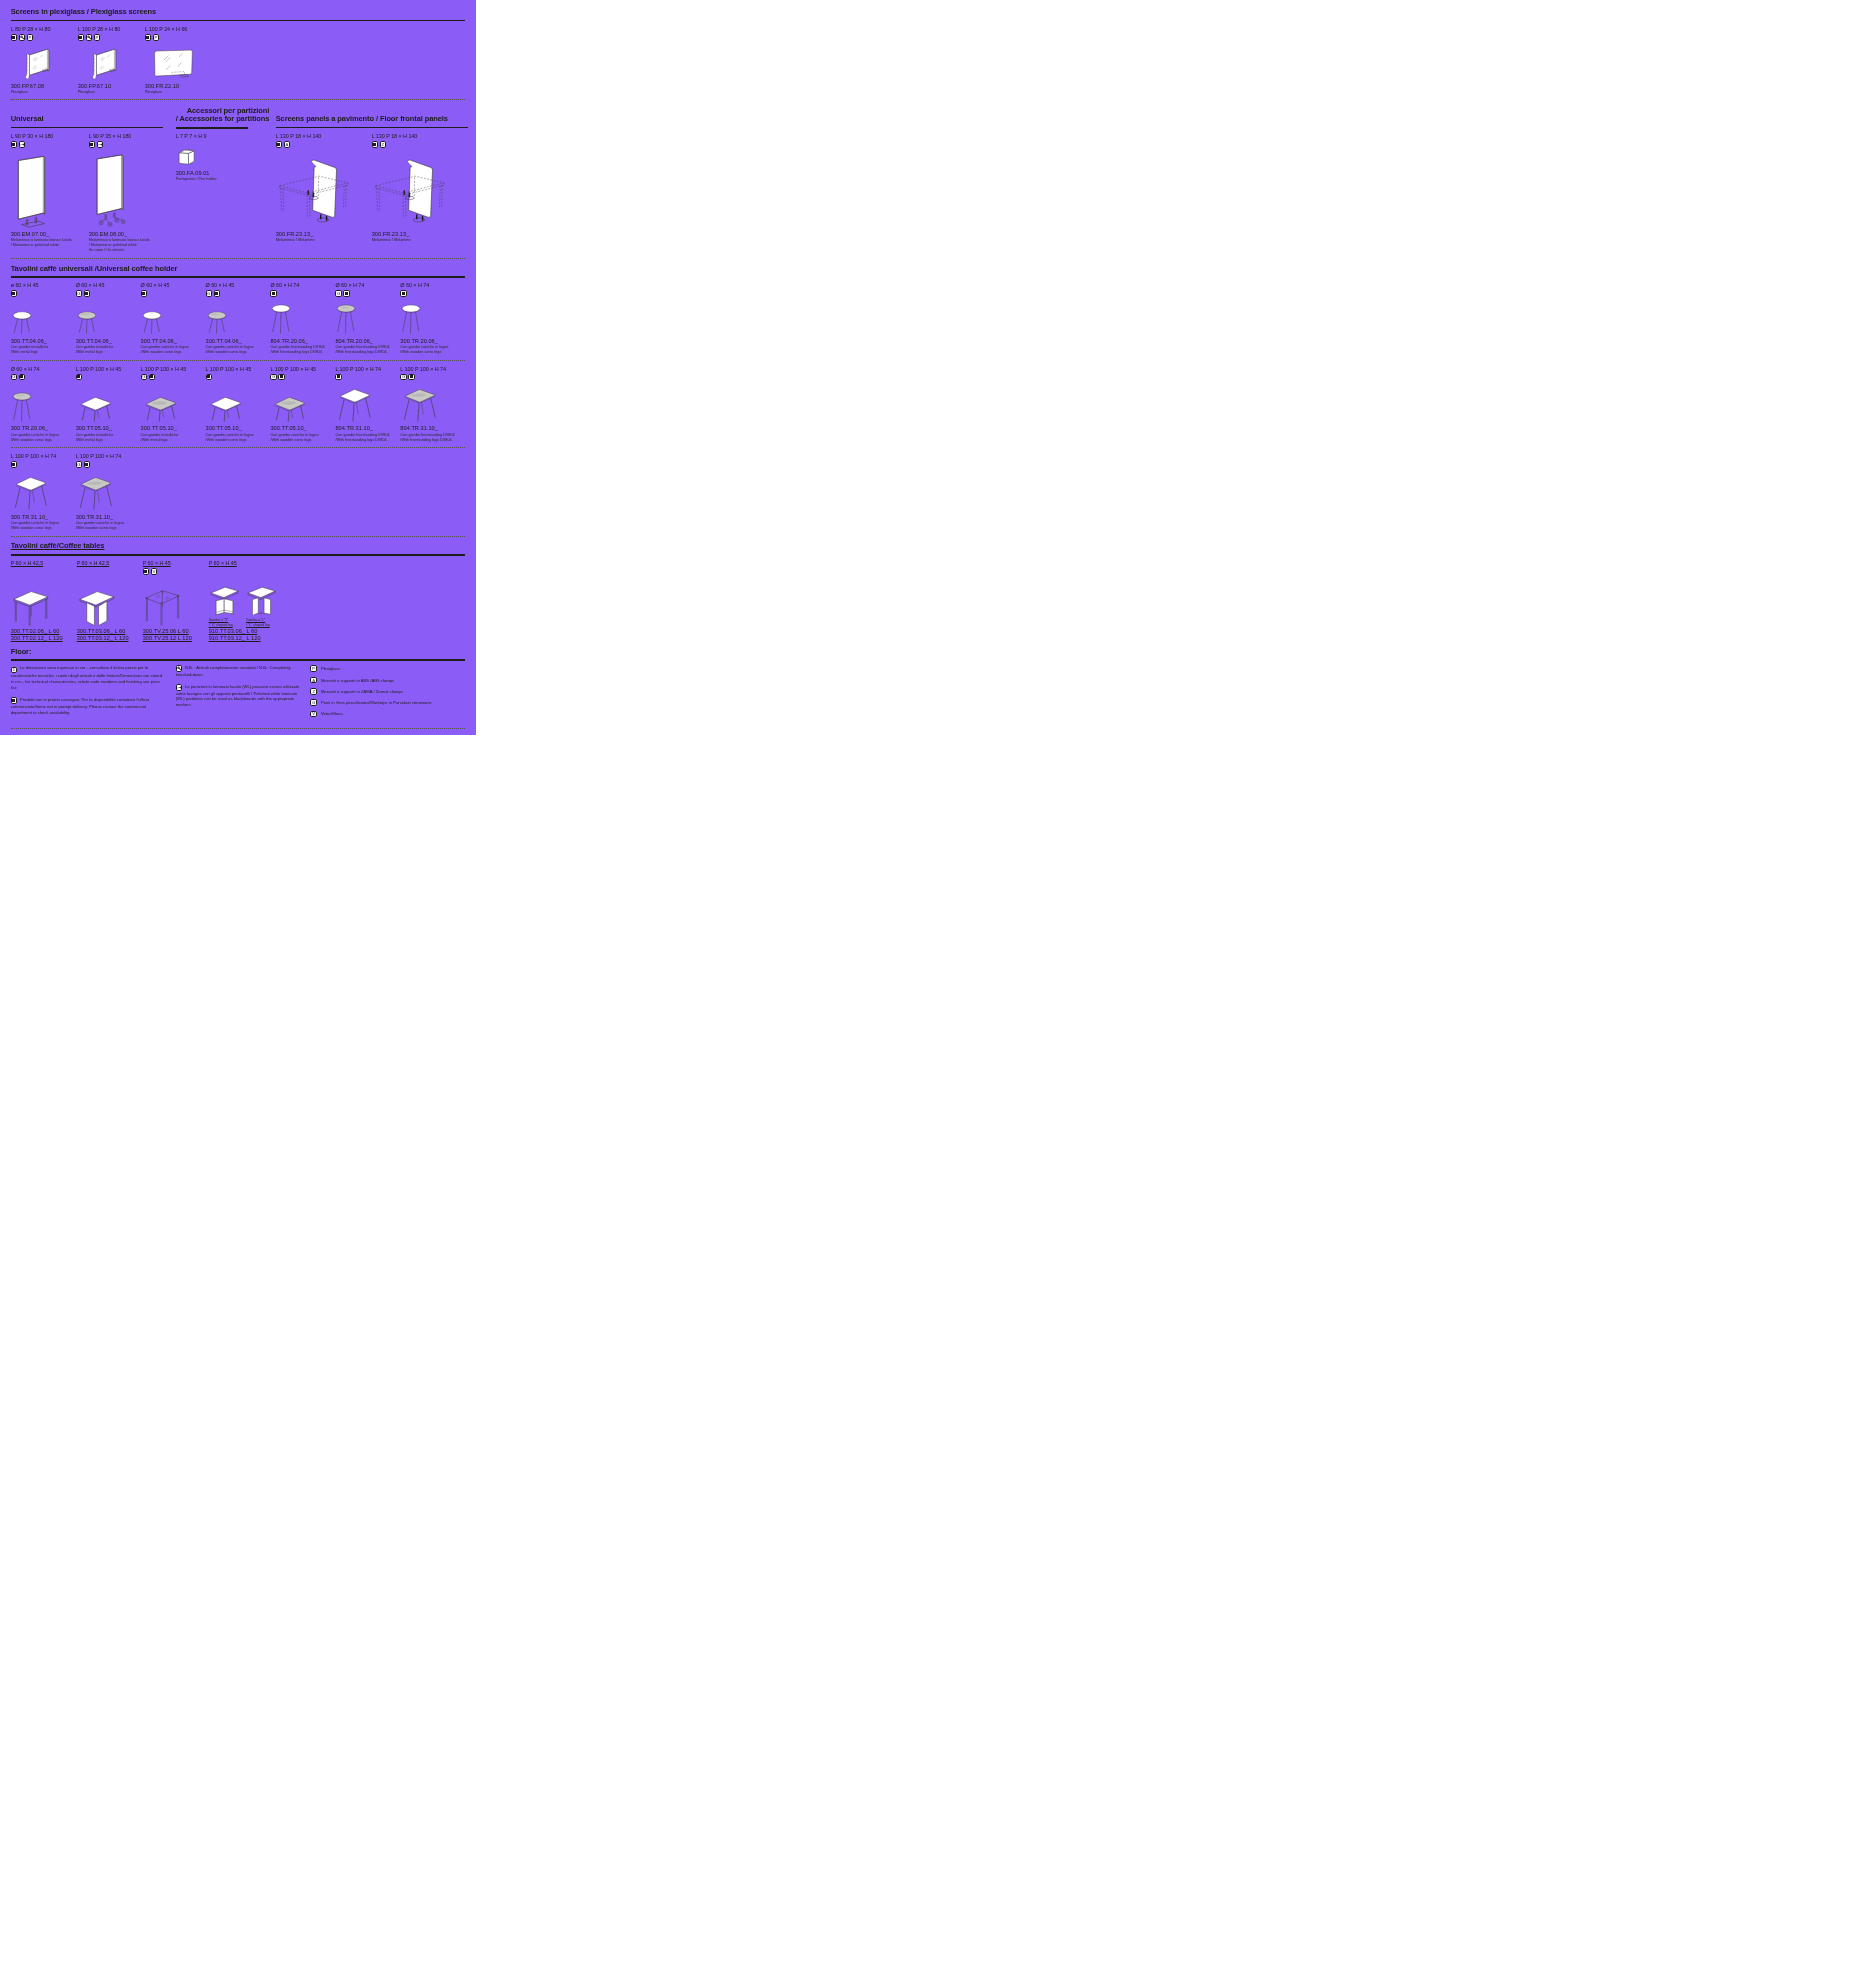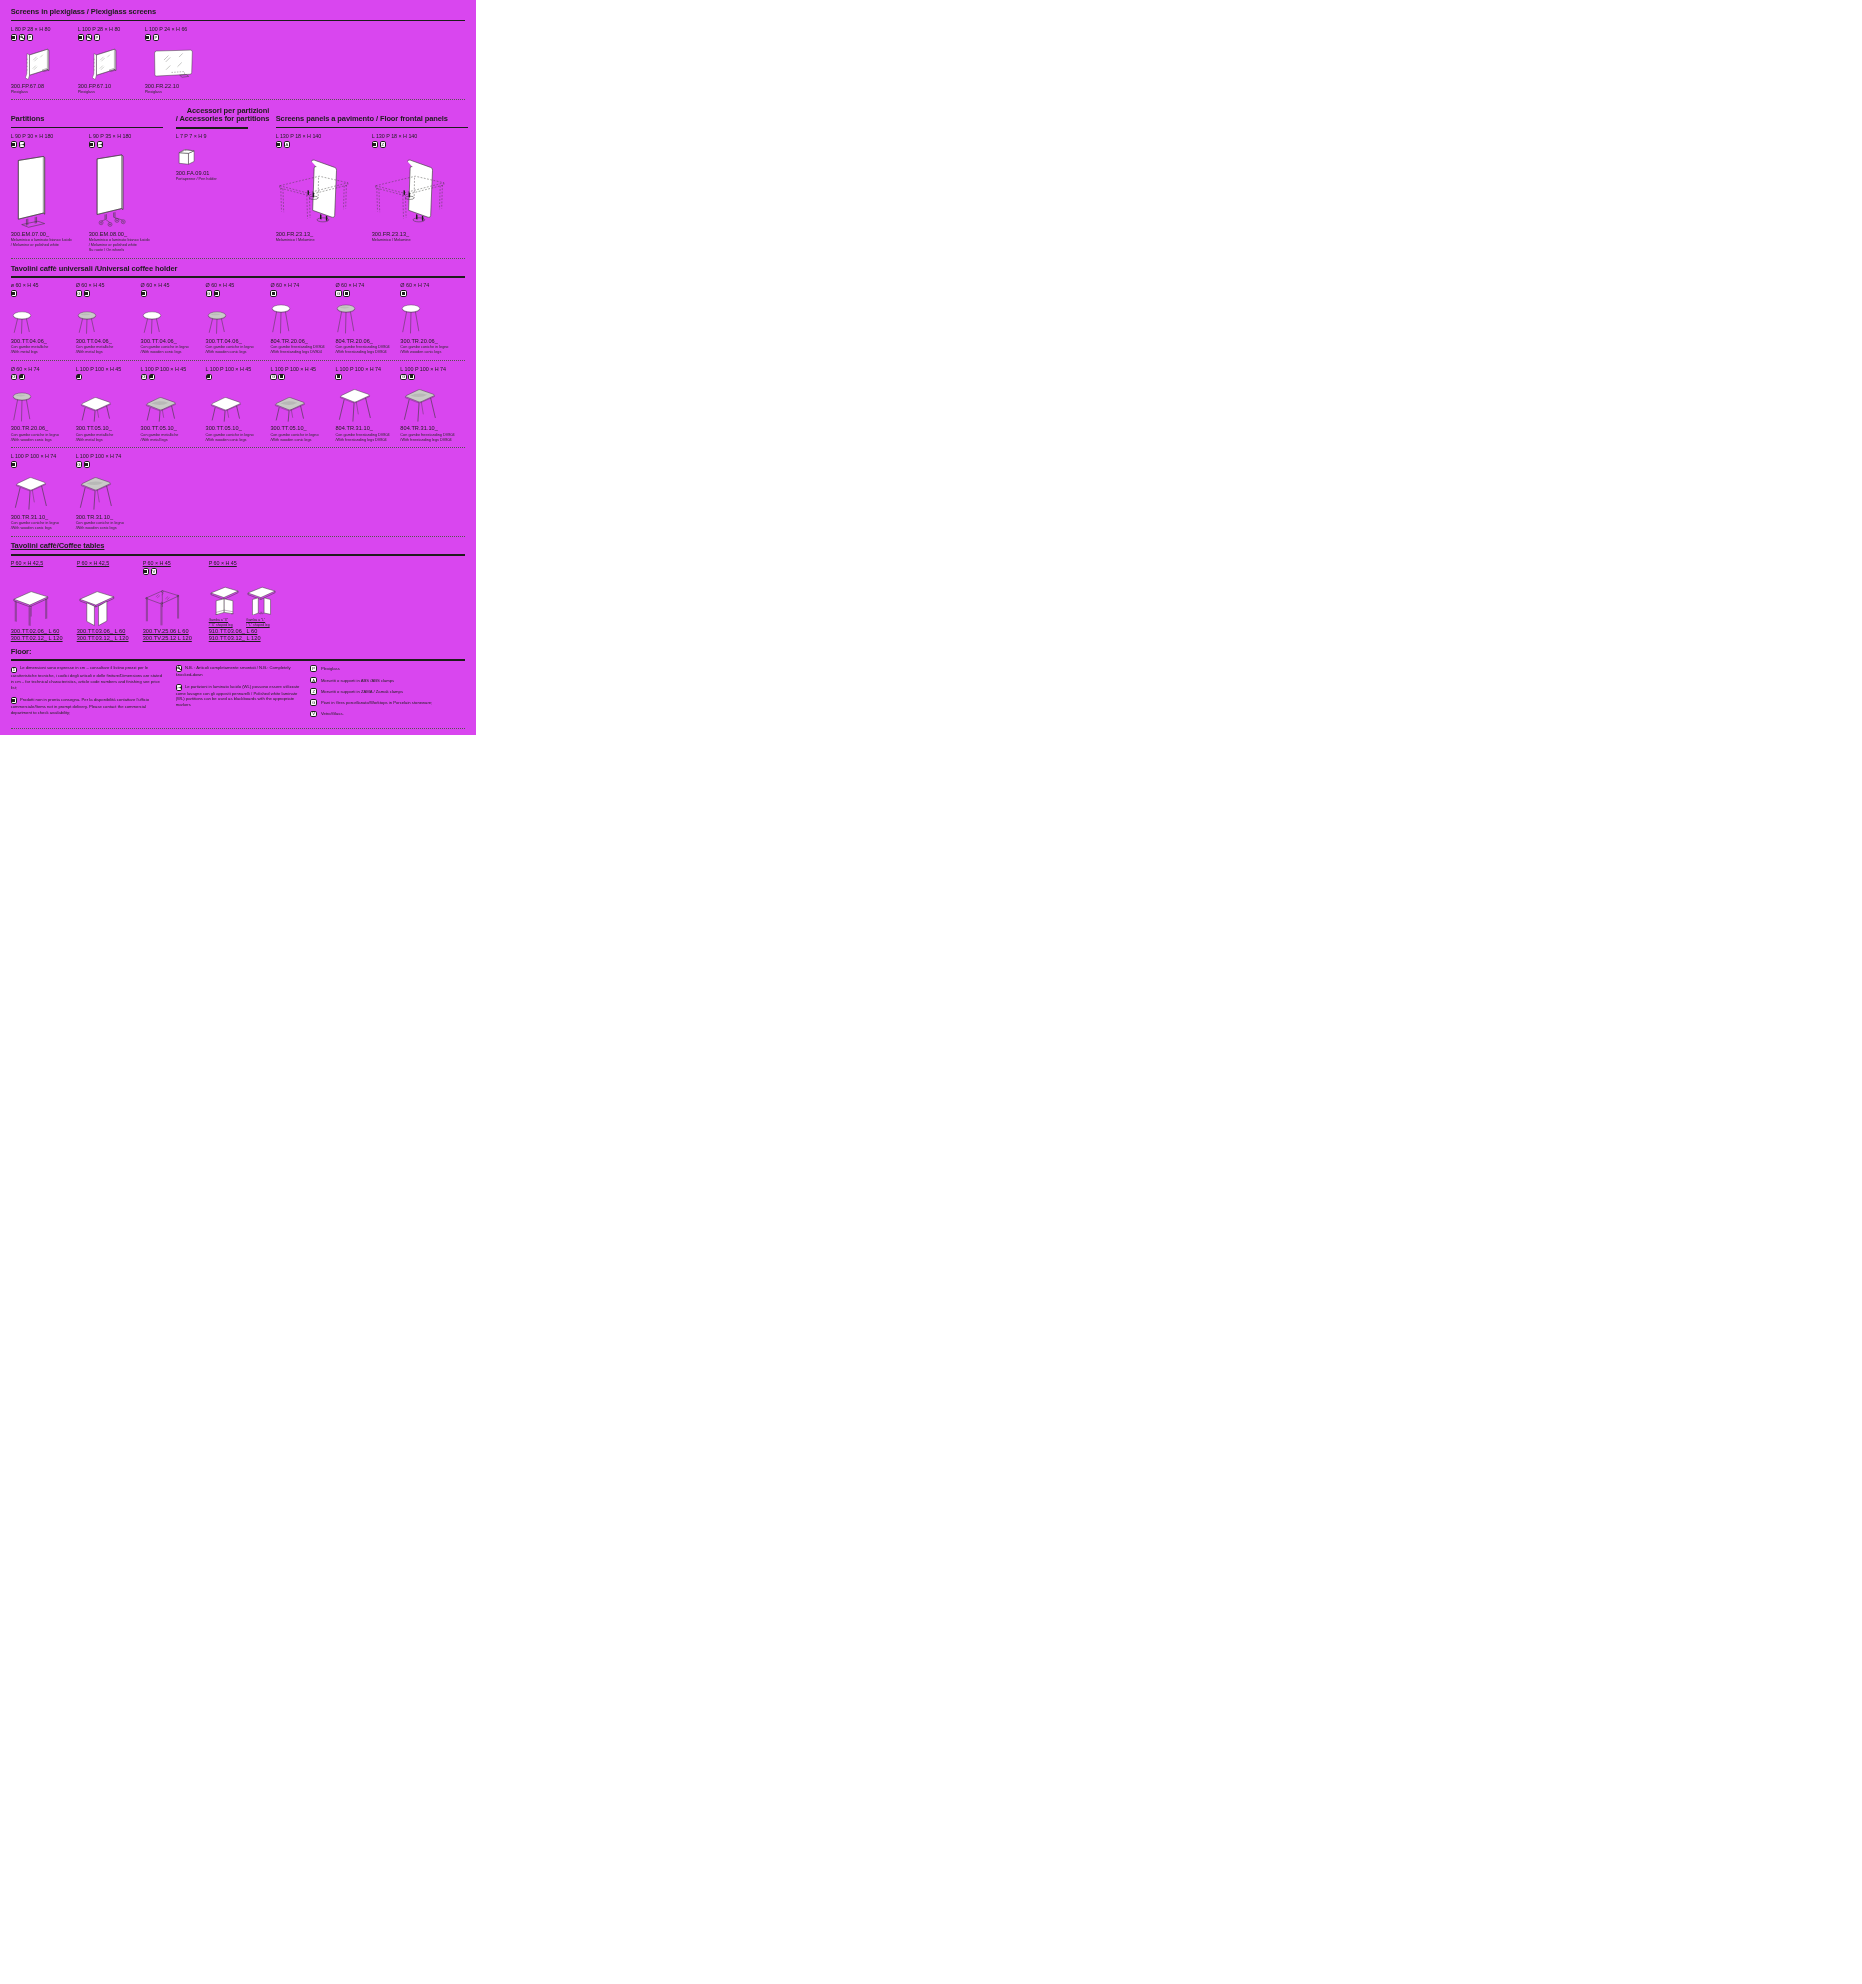--- a/index.html
+++ b/index.html
@@ -1,17 +1,17 @@
 <!DOCTYPE html>
 <html style="font-size:6.4px"><head>
 <meta charset="utf-8">
 <style>
   html,body{margin:0;padding:0;background:#fff;}
   body{font-family:"Liberation Sans",sans-serif;color:#1d1d1b;}
-  .page{width:476px;min-height:633px;box-sizing:border-box;padding:8px 10.7px 5.6px;background:#d946ef;}
+  .page{width:476px;min-height:633px;box-sizing:border-box;padding:8px 10.7px 5.6px;background:#8b5cf6;}
   h2.sec{font-size:7.5px;font-weight:600;letter-spacing:-0.1px;margin:0 0 2.8px;line-height:1.18;white-space:pre-line;color:#1d1d1b;}
   .rule{height:1.6px;background:#1d1d1b;}
   .dotted{border-bottom:0.8px dotted #56544f;height:0;}
   .cards{display:grid;}
   .card{display:flex;flex-direction:column;align-items:flex-start;padding-right:4px;box-sizing:border-box;}
   .dims{font-size:5.4px;letter-spacing:-0.04px;margin-bottom:2px;white-space:nowrap;}
   .badges{display:flex;gap:1.6px;margin-bottom:2px;min-height:7.1px;}
   .badge{width:6.4px;height:6.7px;border:0.7px solid #1d1d1b;border-radius:1.8px;display:inline-flex;align-items:center;justify-content:center;font-size:4.2px;font-weight:500;box-sizing:border-box;background:#fff;flex:0 0 auto;}
   .ckfill{width:2.8px;height:3px;background:#1d1d1b;display:block;}
   .illbox{display:flex;align-items:flex-end;gap:6.4px;}
@@ -447,21 +447,21 @@
           <div class="desc">
             <div>Plexiglass</div>
           </div>
         </div>
       </div>
     <div class="dotted"></div>
   </section>
 
   <section class="band2">
     <div class="b2-partitions">
-      <h2 class="sec">Partitions</h2>
+      <h2 class="sec">Universal</h2>
       <div class="rule"></div>
       <div class="cards" id="partitions-cards">
           <div class="card">
             <div class="dims">L 90 P 30 × H 180</div>
             <div class="badges">
               <span class="badge">
                 <span class="ckfill"></span>
               </span>
               <span class="badge">
                 <svg width="4.8" height="4.8" viewBox="0 0 24 24">

